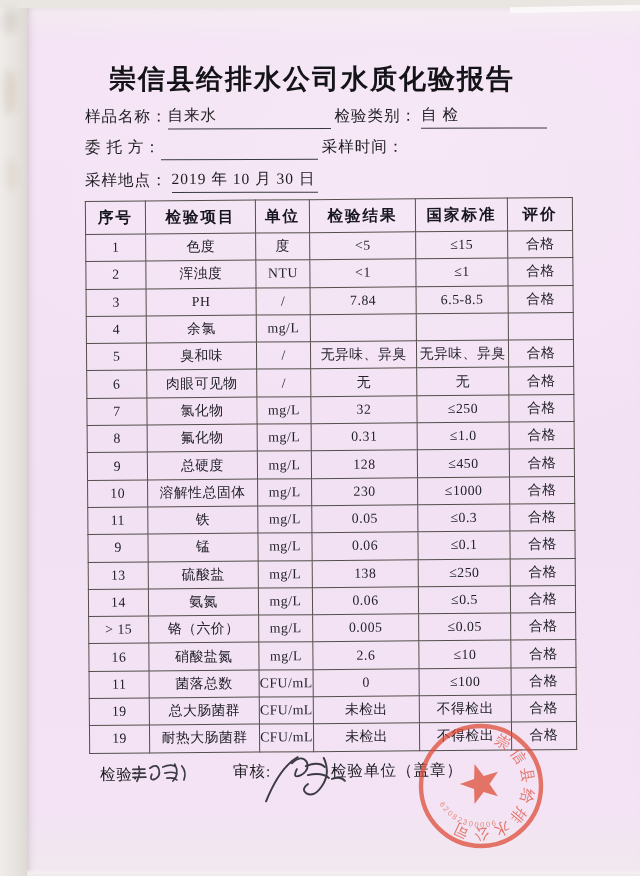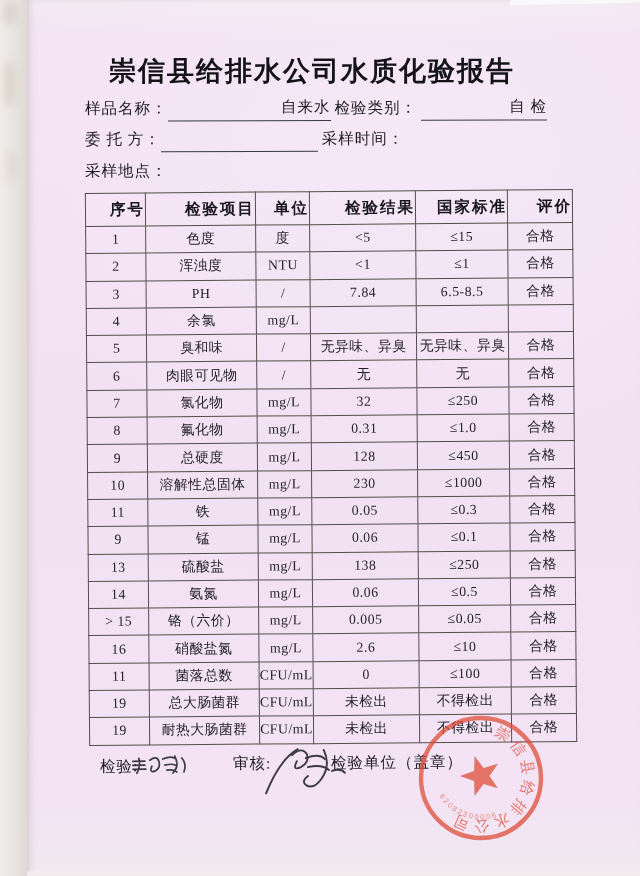--- a/index.html
+++ b/index.html
@@ -3,21 +3,21 @@
 <meta charset="utf-8">
 <style>
   * { margin:0; padding:0; box-sizing:border-box; }
   html,body { width:640px; height:876px; overflow:hidden; }
   body {
     font-family: "Liberation Serif", serif;
     background:#e9e5e1;
     position:relative;
     color:#1d1c21;
   }
-  .scan { position:absolute; inset:0; }
+  .scan { position:absolute; inset:0;margin-top:8px; }
 
   
   .edge-strip {
     position:absolute; left:0; top:0; width:27px; height:876px;
     background:linear-gradient(90deg,#efecea,#e7e3df 60%,#ded9d4);
   }
   .smudge { position:absolute; background:#cdbda9; border-radius:50%; filter:blur(4px); }
   .smudge.s1 { left:4px; top:60px; width:12px; height:48px; opacity:.45; }
   .smudge.s2 { left:7px; top:150px; width:9px; height:34px; opacity:.35; }
   .smudge.s3 { left:2px; top:0px; width:16px; height:26px; opacity:.3; background:#b9aea2;}
@@ -39,21 +39,21 @@
     position:absolute; left:0; top:53px; width:640px; text-align:center;
     font-family:"Liberation Sans", sans-serif;
     font-size:27px; font-weight:700; letter-spacing:2px; color:#141318;
     transform:translateX(-8px);
   }
 
   .meta-row { position:absolute; left:85px; display:flex; align-items:flex-end;
     font-size:15.5px; white-space:nowrap; transform:rotate(-0.15deg); }
   .meta-label { letter-spacing:1px; padding-bottom:2px; }
   .meta-fill {
-    display:inline-block; text-align:right;
+    display:inline-block; text-align:left;
     border-bottom:1.4px solid #3a3840; padding-bottom:2px;
     letter-spacing:1px;
   }
   .row1 { top:97px; }
   .row2 { top:129px; }
   .row3 { top:161px; }
   .fill-sample   { width:163px; }
   .fill-type     { width:126px; margin-left:4px;font-family:Liberation Serif, serif;}
   .fill-client   { width:157px; }
   .fill-samptime { width:128px; margin-left:4px;}
@@ -65,21 +65,21 @@
     position:absolute; left:87px; top:191px; width:487px;
     border-collapse:collapse; table-layout:fixed;
     transform:rotate(-0.45deg);
     transform-origin:50% 50%;
   }
   table.report th, table.report td {
     border:1px solid #544f4c;
     text-align:center; vertical-align:middle;
     overflow:hidden; white-space:nowrap;
   }
-  table.report th { height:33px; font-size:15.5px; font-weight:700; letter-spacing:2px; color:#181720;text-align:right; }
+  table.report th { height:33px; font-size:15.5px; font-weight:700; letter-spacing:2px; color:#181720; }
   table.report td { height:27.3px; font-size:13.8px; color:#23222a; letter-spacing:.5px; }
   td.c0 { font-size:14.5px; }
   td.c2 { font-size:13px; }
 
   .footer-row { position:absolute; top:753px; left:0; width:640px; height:60px;
     font-size:15.5px; transform:rotate(-0.4deg); }
   .footer-label { position:absolute; white-space:nowrap; letter-spacing:1px; }
   .lbl-inspector { left:100px; top:2px; }
   .lbl-reviewer  { left:233px; top:0px; }
   .lbl-unit      { left:331px; top:0px; }
@@ -121,20 +121,21 @@
   <div class="meta-row row2" data-interactable="false">
     <span class="meta-label" data-interactable="false">委 托 方：</span>
     <span class="meta-fill fill-client" data-interactable="false"></span>
     <span class="gap1"></span>
     <span class="meta-label" data-interactable="false">采样时间：</span>
   </div>
 
   <div class="meta-row row3" data-interactable="false">
     <span class="meta-label" data-interactable="false">采样地点：</span>
     <span class="gap1"></span>
+    <span class="meta-fill fill-comptime" data-interactable="false">2019 年 10 月 30 日</span>
   </div>
 
   <table class="report" data-interactable="false">
     <colgroup>
       <col style="width:60px">
         <col style="width:110px">
         <col style="width:54px">
       <col style="width:106px">
         <col style="width:92px">
         <col style="width:65px">

